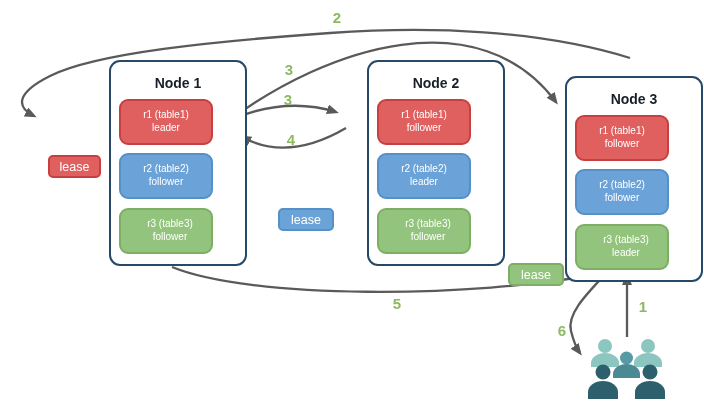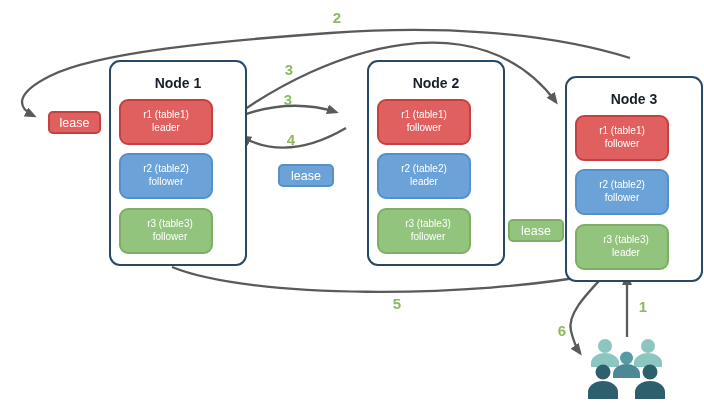--- a/index.html
+++ b/index.html
@@ -23,21 +23,21 @@
     font-size:10px;line-height:1.28;
   }
   .replica.red{background:#e06060;border-color:#c74040;}
   .replica.blue{background:#6ba3d8;border-color:#5590c8;}
   .replica.green{background:#93c47d;border-color:#7dae63;}
   .pos-r1{top:37px;}
   .pos-r2{top:91px;}
   .pos-r3{top:146px;padding-left:8px;}
   .lease{
     position:absolute;height:23px;box-sizing:border-box;border-radius:5px;border:2px solid;
-    color:#ffffff;font-size:12.5px;display:flex;align-items:center;justify-content:center;
+    color:#ffffff;font-size:12.5px;display:flex;align-items:center;justify-content:center;margin-top:44px;
   }
   .lease.red{left:48px;top:111px;width:53px;background:#e06060;border-color:#c74040;}
   .lease.blue{left:278px;top:164px;width:56px;background:#6ba3d8;border-color:#5590c8;}
   .lease.green{left:508px;top:219px;width:56px;background:#93c47d;border-color:#7dae63;}
   .step{
     position:absolute;transform:translate(-50%,-50%);
     color:#8cba63;font-size:15px;font-weight:bold;
   }
 </style>
 </head>

